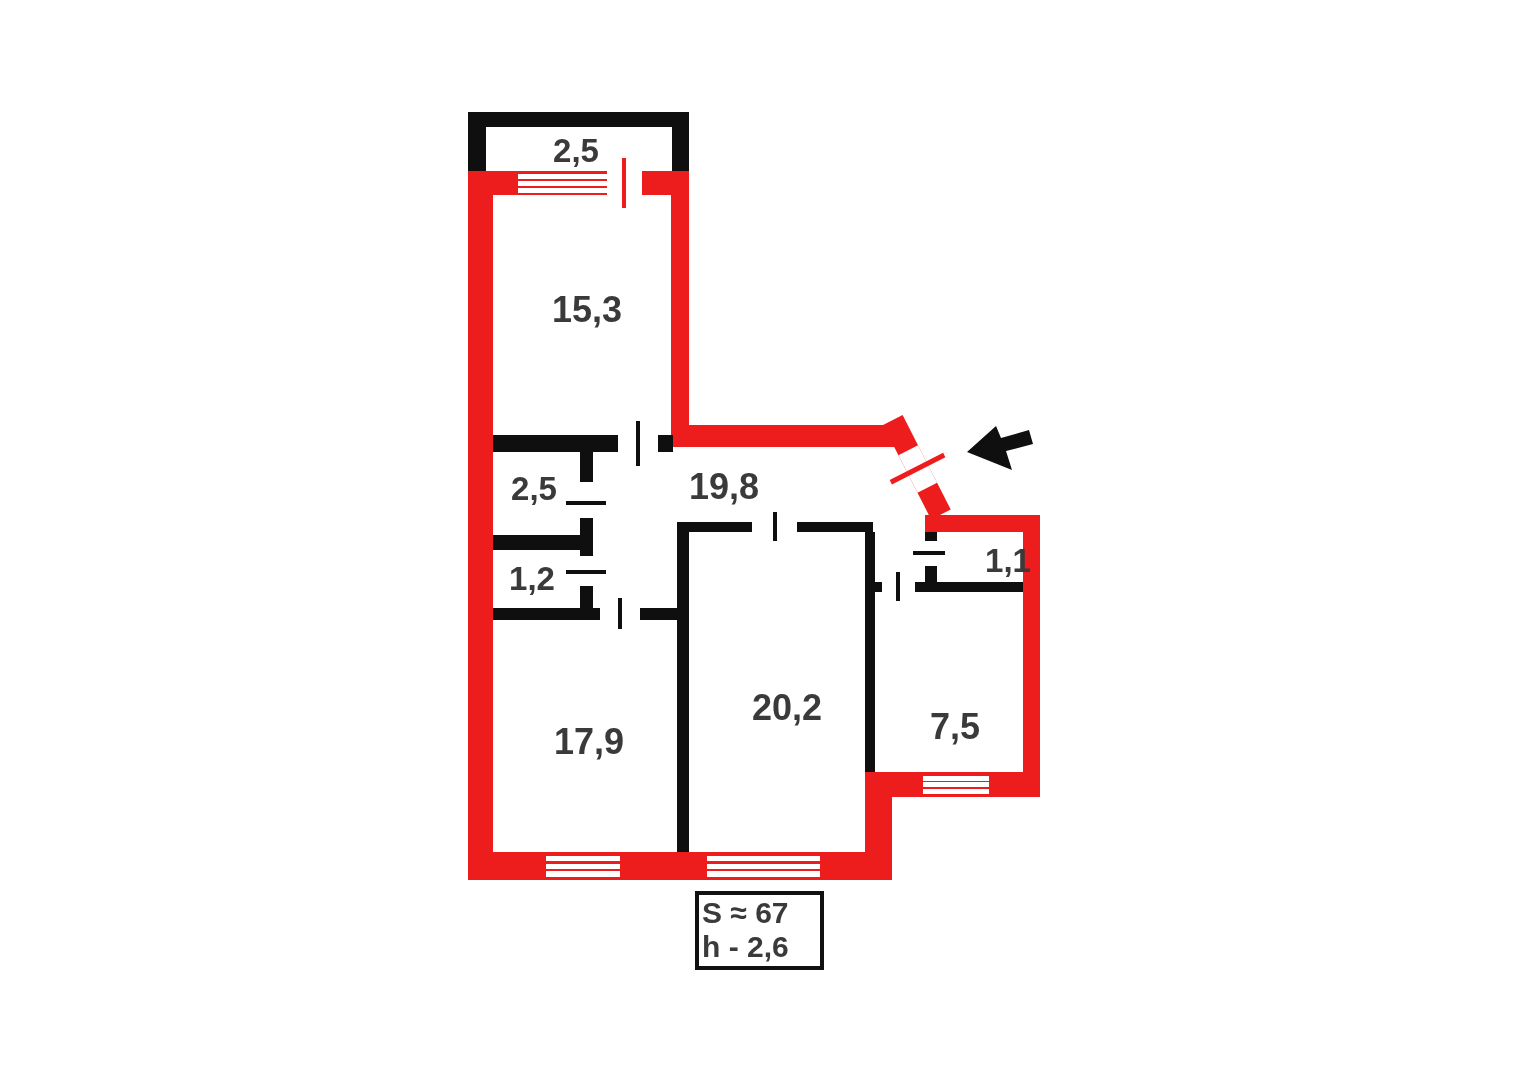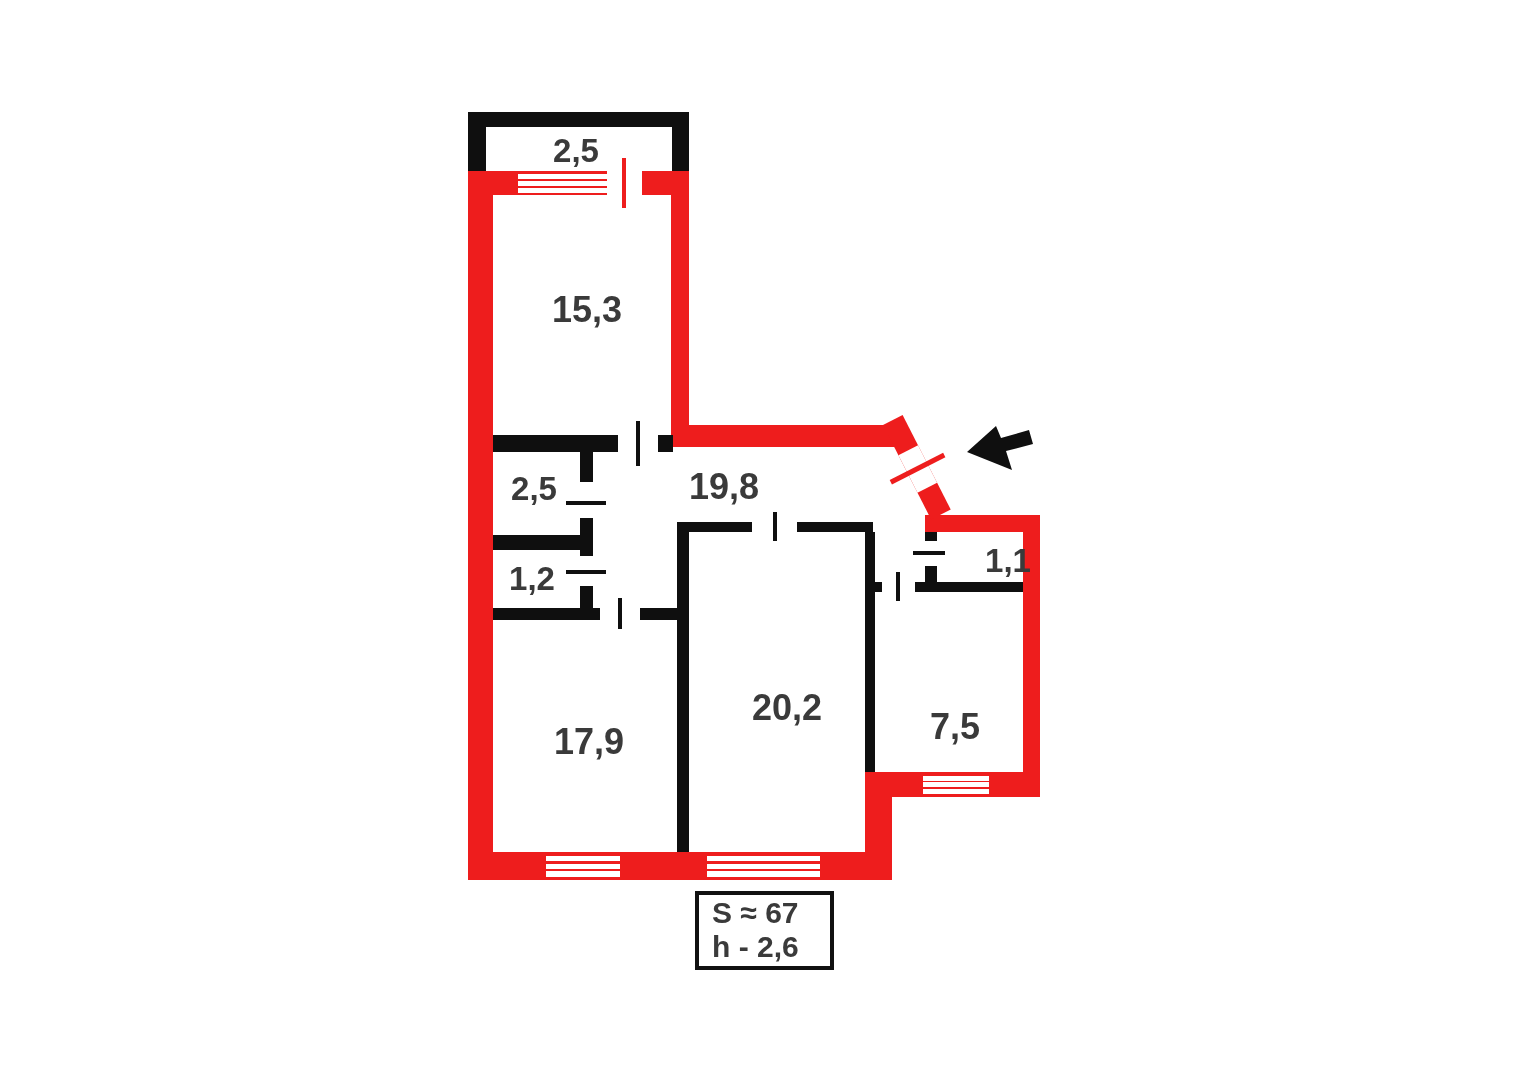--- a/index.html
+++ b/index.html
@@ -36,21 +36,21 @@
   #diag-wall{
     position:absolute;left:883px;top:425px;width:22px;height:106px;
     background:#ee1d1d;transform-origin:0 0;transform:rotate(-27deg);z-index:12;
   }
   #diag-wall .dgap{position:absolute;left:0;top:34px;width:22px;height:42px;background:#ffffff;}
   #diag-wall .dtick{position:absolute;left:-19px;top:52px;width:60px;height:5px;background:#ee1d1d;}
   #info-box{
     position:absolute;left:695px;top:891px;width:118px;height:70px;
     border:4px solid #111111;background:#ffffff;z-index:40;
     color:#3a3a3a;font-weight:bold;font-size:30px;line-height:34px;
-    padding:1px 0 0 13px;
+    padding:1px 0 0 3px;
   }
   #watermark{
     position:absolute;left:588px;top:462px;width:430px;height:190px;
     z-index:50;color:rgba(213,213,213,0.55);
     font-weight:bold;font-size:145px;line-height:185px;
     letter-spacing:-4px;pointer-events:none;
   }
   #entrance-arrow{position:absolute;left:955px;top:414px;z-index:30;}
 </style>
 </head>

